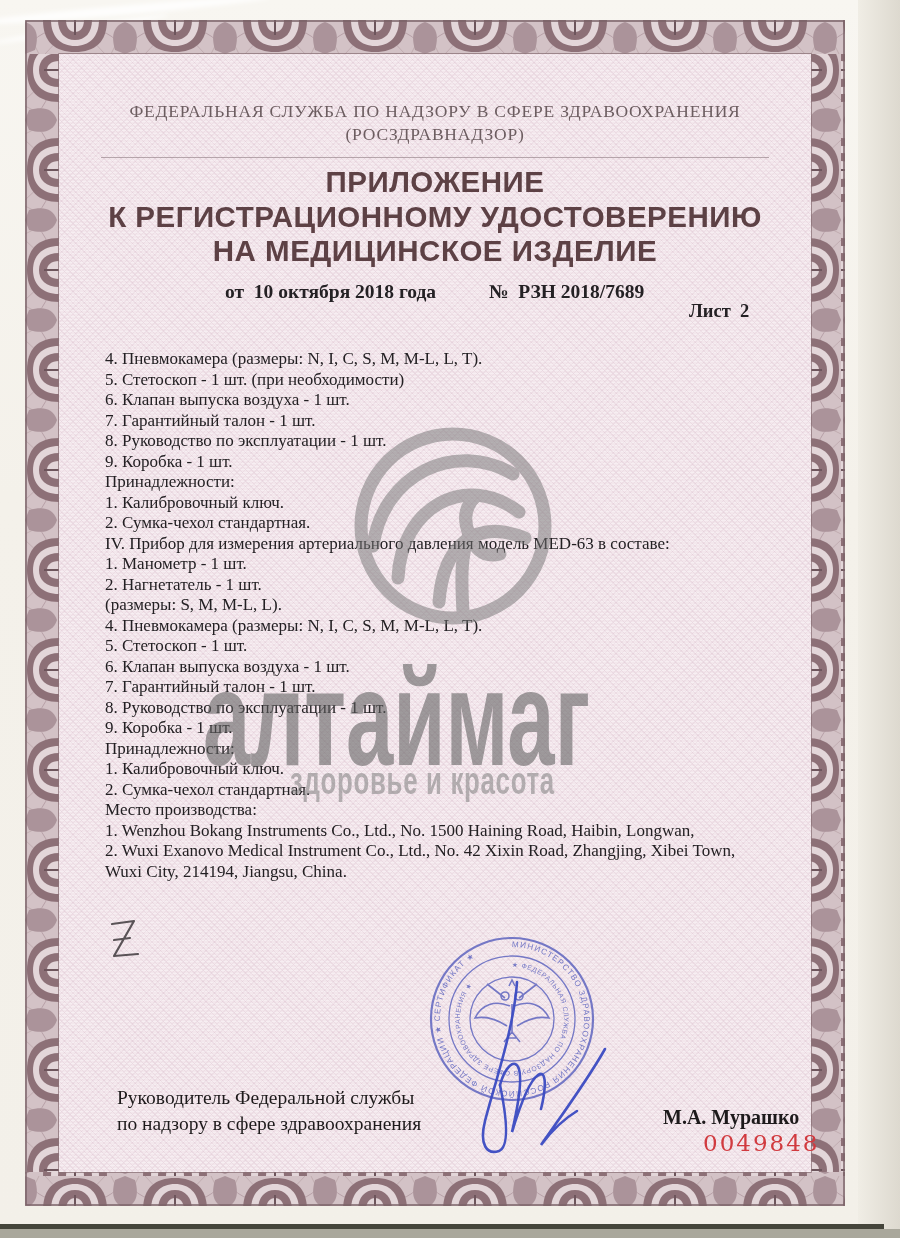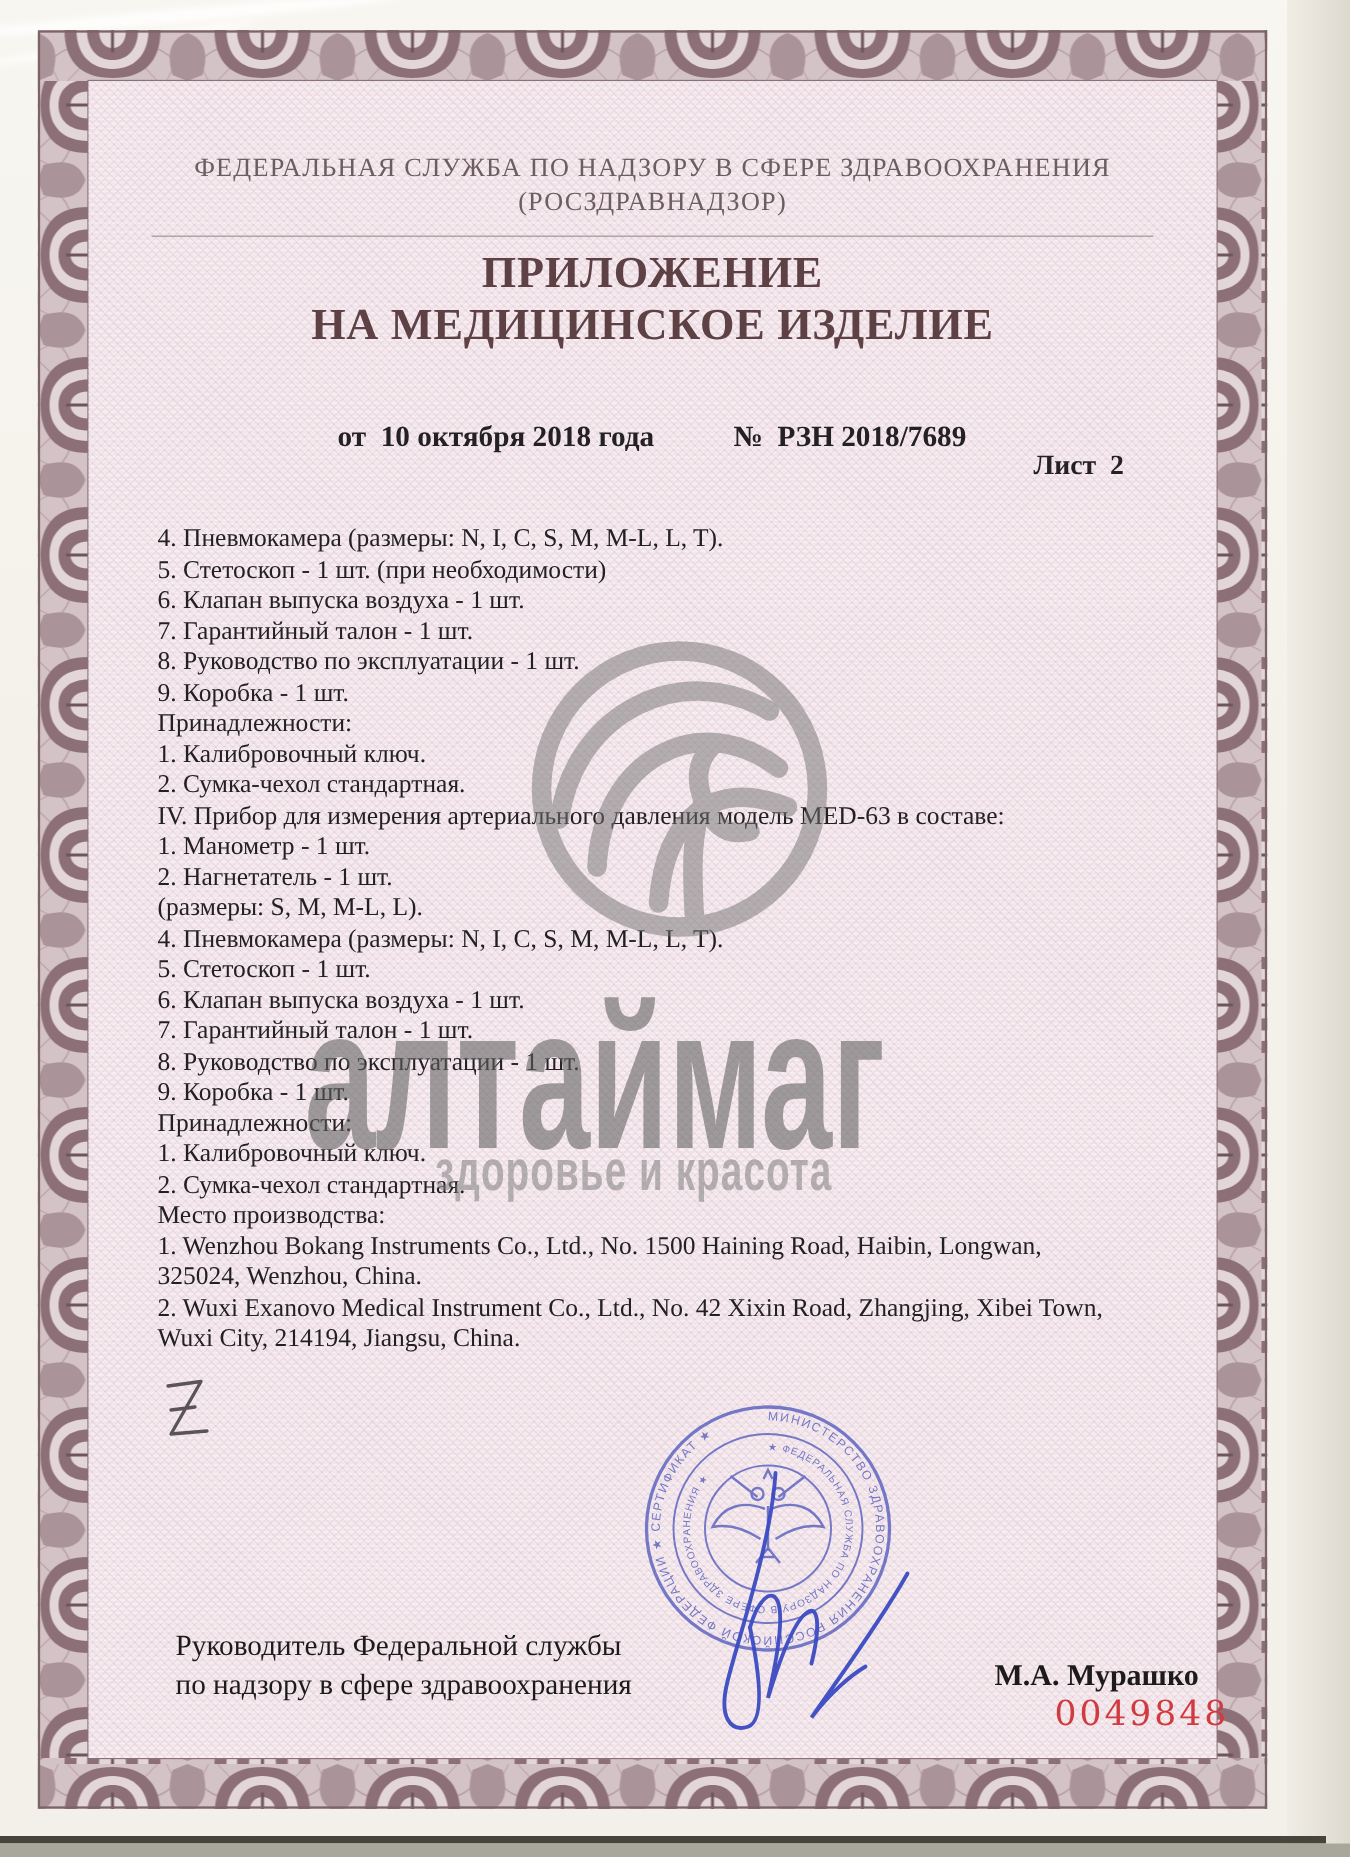--- a/index.html
+++ b/index.html
@@ -23,21 +23,21 @@
         background-image:
           repeating-linear-gradient(45deg, rgba(197,156,178,0.16) 0 1px, transparent 1px 4px),
           repeating-linear-gradient(-45deg, rgba(197,156,178,0.13) 0 1px, transparent 1px 4px),
           repeating-linear-gradient(0deg, rgba(255,255,255,0.30) 0 1px, transparent 1px 3px);}
 
   .agency{position:absolute;left:0;top:46px;width:752px;text-align:center;
           font-family:"Liberation Serif",serif;font-size:17.5px;line-height:22.5px;
           letter-spacing:.8px;color:#6c5d60;}
   .divider{position:absolute;left:42px;right:42px;top:103px;height:1px;background:rgba(130,110,115,.55);}
   .title{position:absolute;left:0;top:111px;width:752px;text-align:center;
-         font-family:Liberation Serif, serif;font-weight:700;
+         font-family:Liberation Sans, sans-serif;font-weight:700;
          font-size:29.5px;line-height:34.5px;letter-spacing:.5px;color:#5d4145;}
   .daterow{position:absolute;top:227px;left:0;width:752px;
            font-weight:700;font-size:19.5px;color:#242124;white-space:pre;padding-left:44px;}
   .daterow .dt{position:absolute;left:166px;top:0;}
   .daterow .num{position:absolute;left:420px;top:0;margin-left:10px;}
   .sheet{position:absolute;left:630px;top:247px;font-weight:700;font-size:18.5px;color:#242124;white-space:pre;}
 
   .body-text{position:absolute;left:46px;top:295px;width:706px;
              font-size:17px;line-height:20.5px;color:#232023;}
   .body-text div{white-space:nowrap;}
@@ -115,20 +115,21 @@
 
       <div class="agency">
         <div>ФЕДЕРАЛЬНАЯ СЛУЖБА ПО НАДЗОРУ В СФЕРЕ ЗДРАВООХРАНЕНИЯ</div>
         <div>(РОСЗДРАВНАДЗОР)</div>
       </div>
 
       <div class="divider"></div>
 
       <div class="title">
         <div>ПРИЛОЖЕНИЕ</div>
+        <div>К РЕГИСТРАЦИОННОМУ УДОСТОВЕРЕНИЮ</div>
         <div>НА МЕДИЦИНСКОЕ ИЗДЕЛИЕ</div>
       </div>
 
       <div class="daterow">
         <span class="dt">от  10 октября 2018 года</span>
         <span class="num">№  РЗН 2018/7689</span>
       </div>
 
       <div class="sheet">Лист  2</div>
 
@@ -150,21 +151,20 @@
           <div>5. Стетоскоп - 1 шт.</div>
           <div>6. Клапан выпуска воздуха - 1 шт.</div>
           <div>7. Гарантийный талон - 1 шт.</div>
           <div>8. Руководство по эксплуатации - 1 шт.</div>
           <div>9. Коробка - 1 шт.</div>
           <div>Принадлежности:</div>
           <div>1. Калибровочный ключ.</div>
           <div>2. Сумка-чехол стандартная.</div>
           <div>Место производства:</div>
           <div>1. Wenzhou Bokang Instruments Co., Ltd., No. 1500 Haining Road, Haibin, Longwan,</div>
-          <div>325024, Wenzhou, China.</div>
           <div>2. Wuxi Exanovo Medical Instrument Co., Ltd., No. 42 Xixin Road, Zhangjing, Xibei Town,</div>
           <div>Wuxi City, 214194, Jiangsu, China.</div>
         </div>
 
       <svg class="wm wm-logo" width="220" height="220" viewBox="0 0 220 220">
         <g fill="none" stroke="#737373" stroke-width="13" stroke-linecap="round">
           <circle cx="110" cy="110" r="92"></circle>
           <path d="M30,130 C40,58 112,24 170,58"></path>
           <path d="M55,162 C58,92 122,55 176,96"></path>
           <path d="M96,186 C100,130 132,102 182,122"></path>

